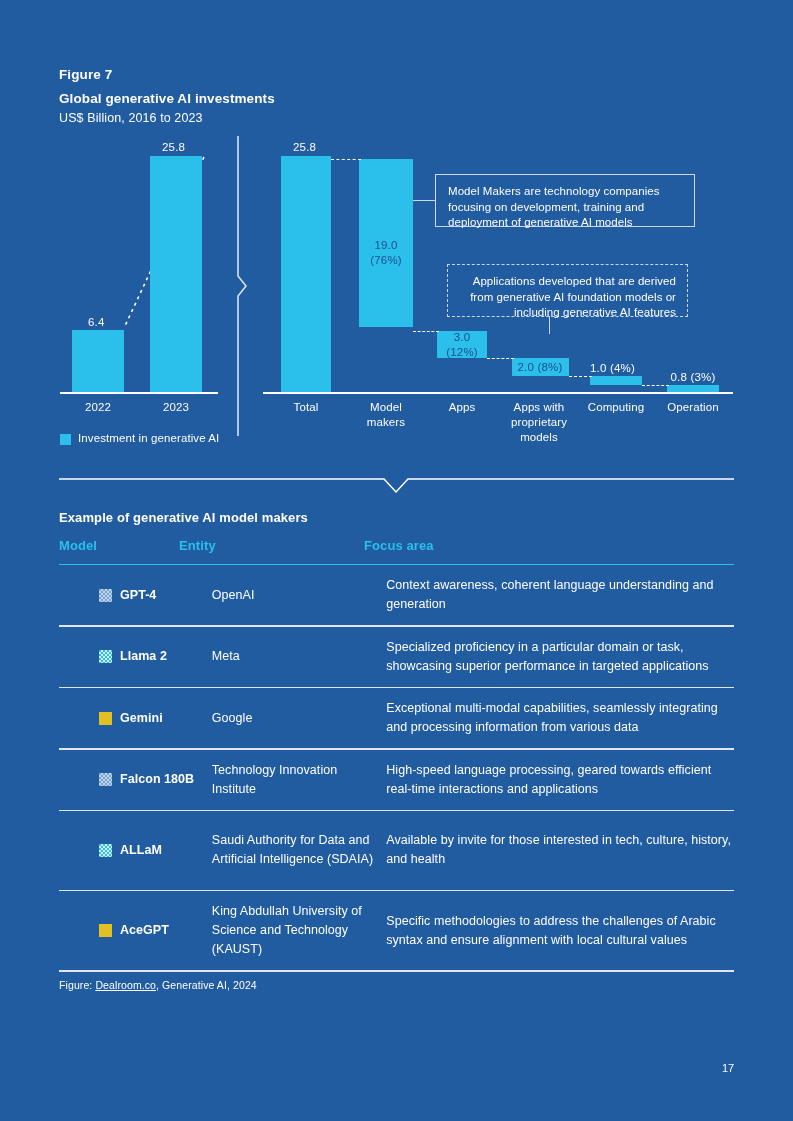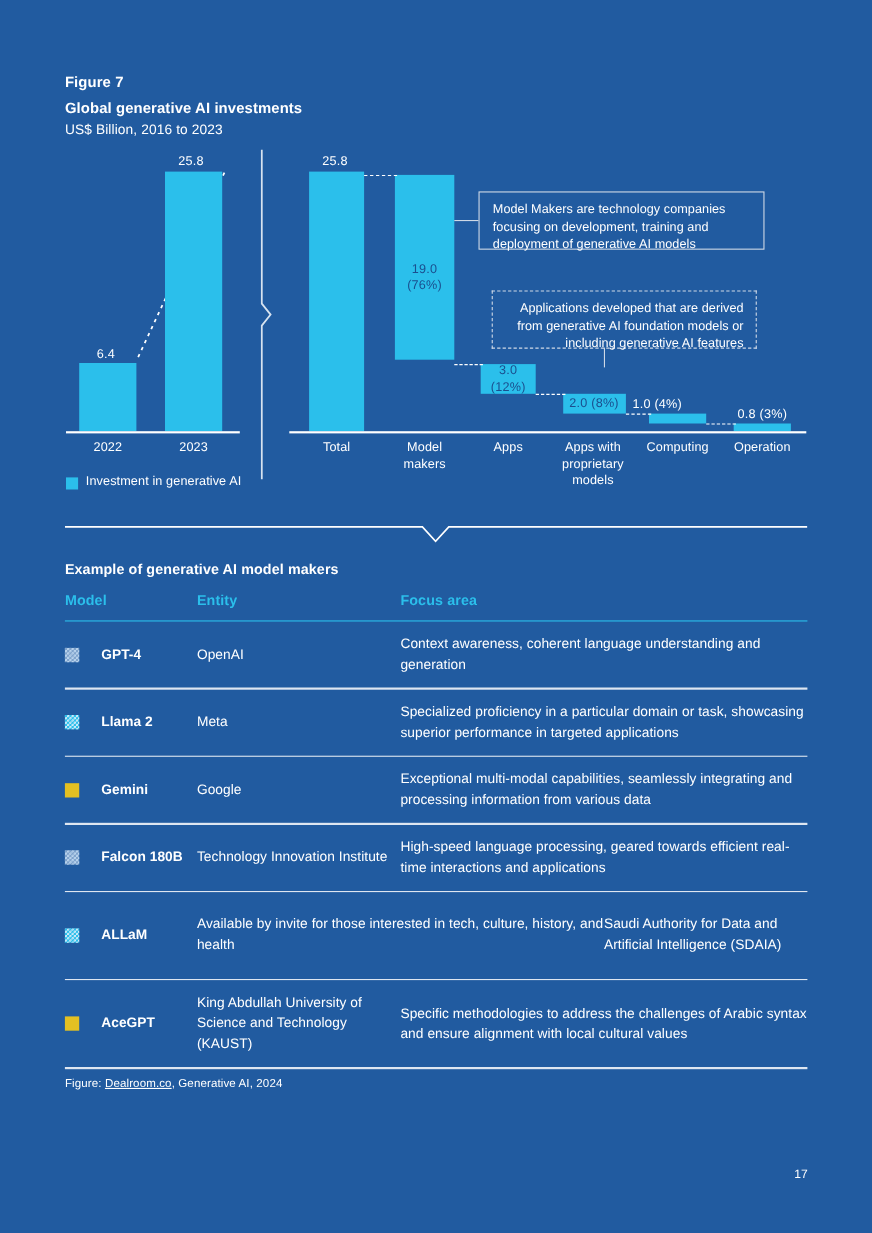--- a/index.html
+++ b/index.html
@@ -73,21 +73,21 @@
     position:absolute;top:0;
     font-size:13px;font-weight:bold;color:#2bbfeb;letter-spacing:.1px;
   }
   .col-model{left:0;}
   .col-entity{left:120px;}
   .col-focus{left:305px;}
   .rule{width:675px;height:1.4px;background:#ffffff;opacity:.85;}
   .rule.accent{background:#2bbfeb;height:1.4px;opacity:1;}
   .row{position:relative;display:flex;align-items:center;}
   .cell{box-sizing:border-box;font-size:12.5px;line-height:19px;letter-spacing:.05px;color:#ffffff;}
-  .c-model{width:120px;display:flex;align-items:center;gap:20px;font-weight:bold;font-size:12.5px;}
+  .c-model{width:120px;display:flex;align-items:center;gap:8px;font-weight:bold;font-size:12.5px;margin-left:40px;}
   .c-entity{width:185px;padding-right:10px;}
   .c-focus{width:370px;}
   .mi{
     width:13px;height:13px;flex:0 0 13px;display:block;
   }
   .mi.checker{
     background-color:#7fa3cc;
     background-image:
       linear-gradient(45deg,#bcd6ef 25%,transparent 25%,transparent 75%,#bcd6ef 75%),
       linear-gradient(45deg,#bcd6ef 25%,transparent 25%,transparent 75%,#bcd6ef 75%);
@@ -157,21 +157,21 @@
     <div class="dash-h" style="left:331px;top:159px;width:30px;"></div>
     <div class="dash-h" style="left:413px;top:331px;width:26px;"></div>
     <div class="dash-h" style="left:487px;top:358px;width:27px;"></div>
     <div class="dash-h" style="left:569px;top:376px;width:23px;"></div>
     <div class="dash-h" style="left:642px;top:385px;width:27px;"></div>
 
     <div class="val-lab" style="left:293px;top:141px;">25.8</div>
     <div class="inbar" style="left:359px;top:238px;width:54px;">19.0<br>(76%)</div>
     <div class="inbar" style="left:437px;top:330px;width:50px;">3.0<br>(12%)</div>
     <div class="inbar" style="left:510px;top:360px;width:60px;">2.0 (8%)</div>
-    <div class="val-lab" style="left:568px;top:362px;width:52px;text-align:right;">1.0 (4%)</div>
+    <div class="val-lab" style="left:590px;top:362px;width:52px;text-align:left;">1.0 (4%)</div>
     <div class="val-lab" style="left:667px;top:371px;width:52px;text-align:center;">0.8 (3%)</div>
 
     <div class="axis-line" style="left:263px;top:392px;width:470px;"></div>
 
     <div class="cat-lab" style="left:271px;top:400px;width:70px;">Total</div>
     <div class="cat-lab" style="left:351px;top:400px;width:70px;">Model<br>makers</div>
     <div class="cat-lab" style="left:427px;top:400px;width:70px;">Apps</div>
     <div class="cat-lab" style="left:503px;top:400px;width:72px;">Apps with<br>proprietary<br>models</div>
     <div class="cat-lab" style="left:580px;top:400px;width:72px;">Computing</div>
     <div class="cat-lab" style="left:657px;top:400px;width:72px;">Operation</div>
@@ -235,22 +235,22 @@
       <div class="cell c-entity">Technology Innovation Institute</div>
       <div class="cell c-focus">High-speed language processing, geared towards efficient real-time interactions and applications</div>
     </div>
     <div class="rule"></div>
 
     <div class="row" style="height:79px;">
       <div class="cell c-model">
         <span class="mi checker-cy"></span>
         <span>ALLaM</span>
       </div>
+      <div class="cell c-entity">Saudi Authority for Data and Artificial Intelligence (SDAIA)</div>
       <div class="cell c-focus">Available by invite for those interested in tech, culture, history, and health</div>
-      <div class="cell c-entity">Saudi Authority for Data and Artificial Intelligence (SDAIA)</div>
     </div>
     <div class="rule"></div>
 
     <div class="row" style="height:79px;">
       <div class="cell c-model">
         <span class="mi gold"></span>
         <span>AceGPT</span>
       </div>
       <div class="cell c-entity">King Abdullah University of Science and Technology (KAUST)</div>
       <div class="cell c-focus">Specific methodologies to address the challenges of Arabic syntax and ensure alignment with local cultural values</div>

